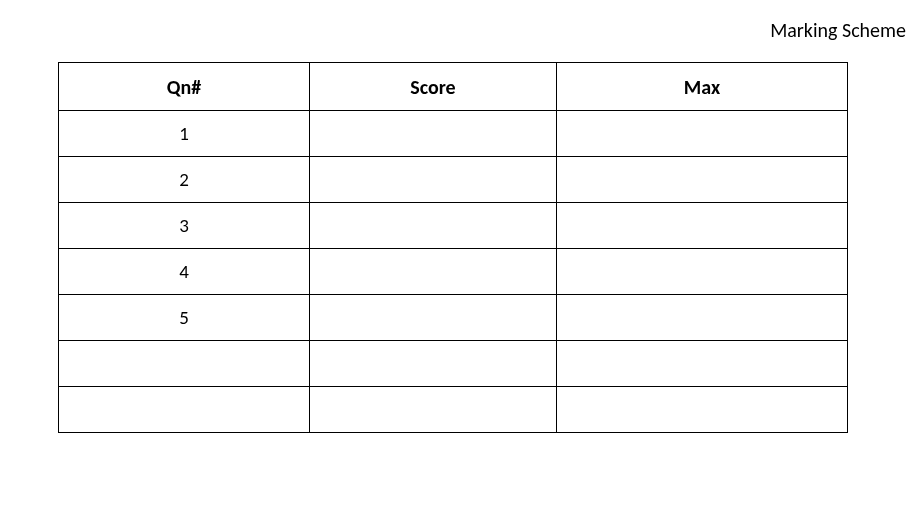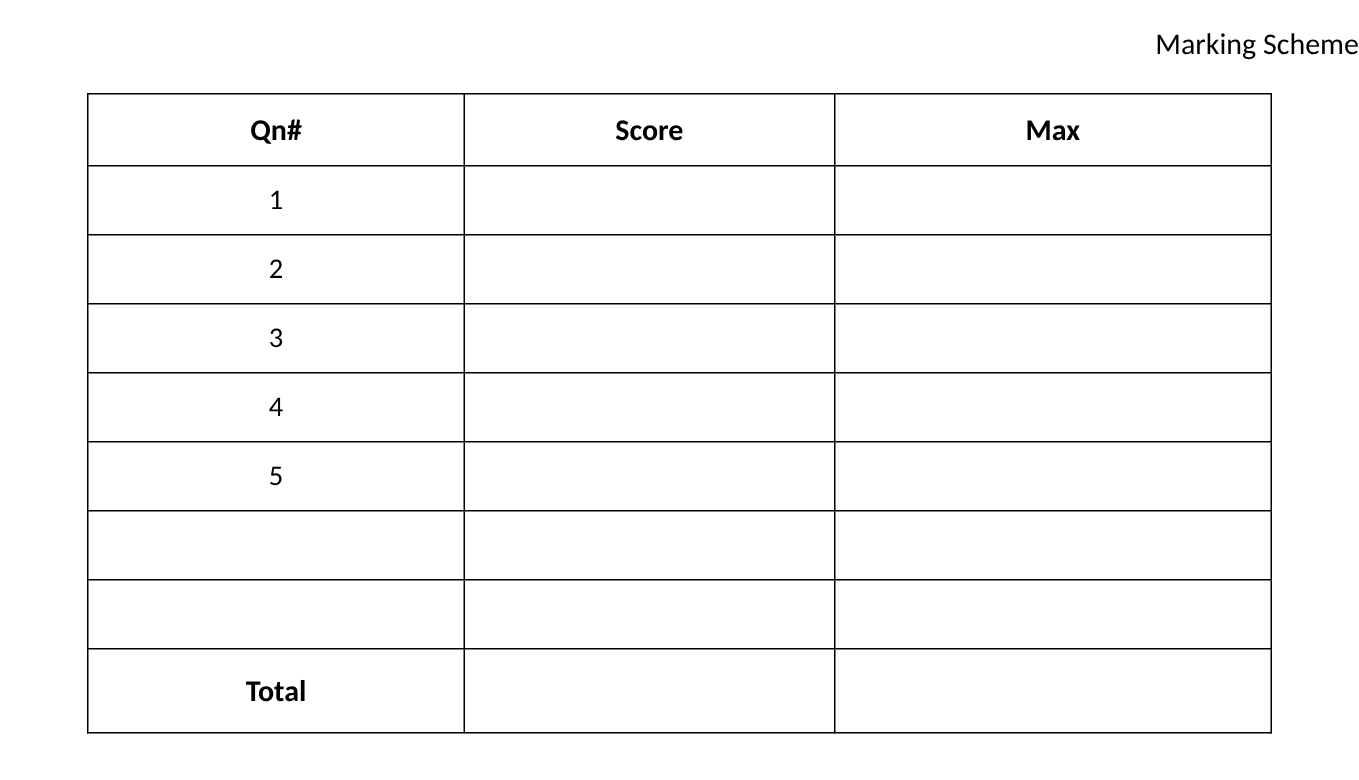--- a/index.html
+++ b/index.html
@@ -104,20 +104,15 @@
       <tr>
         <td></td>
         <td></td>
         <td></td>
       </tr>
       <tr>
         <td></td>
         <td></td>
         <td></td>
       </tr>
-      <tr class="total-row">
-        <td class="total-label">Total</td>
-        <td></td>
-        <td></td>
-      </tr>
     </tbody>
   </table>
 </div>
 
 </body></html>

